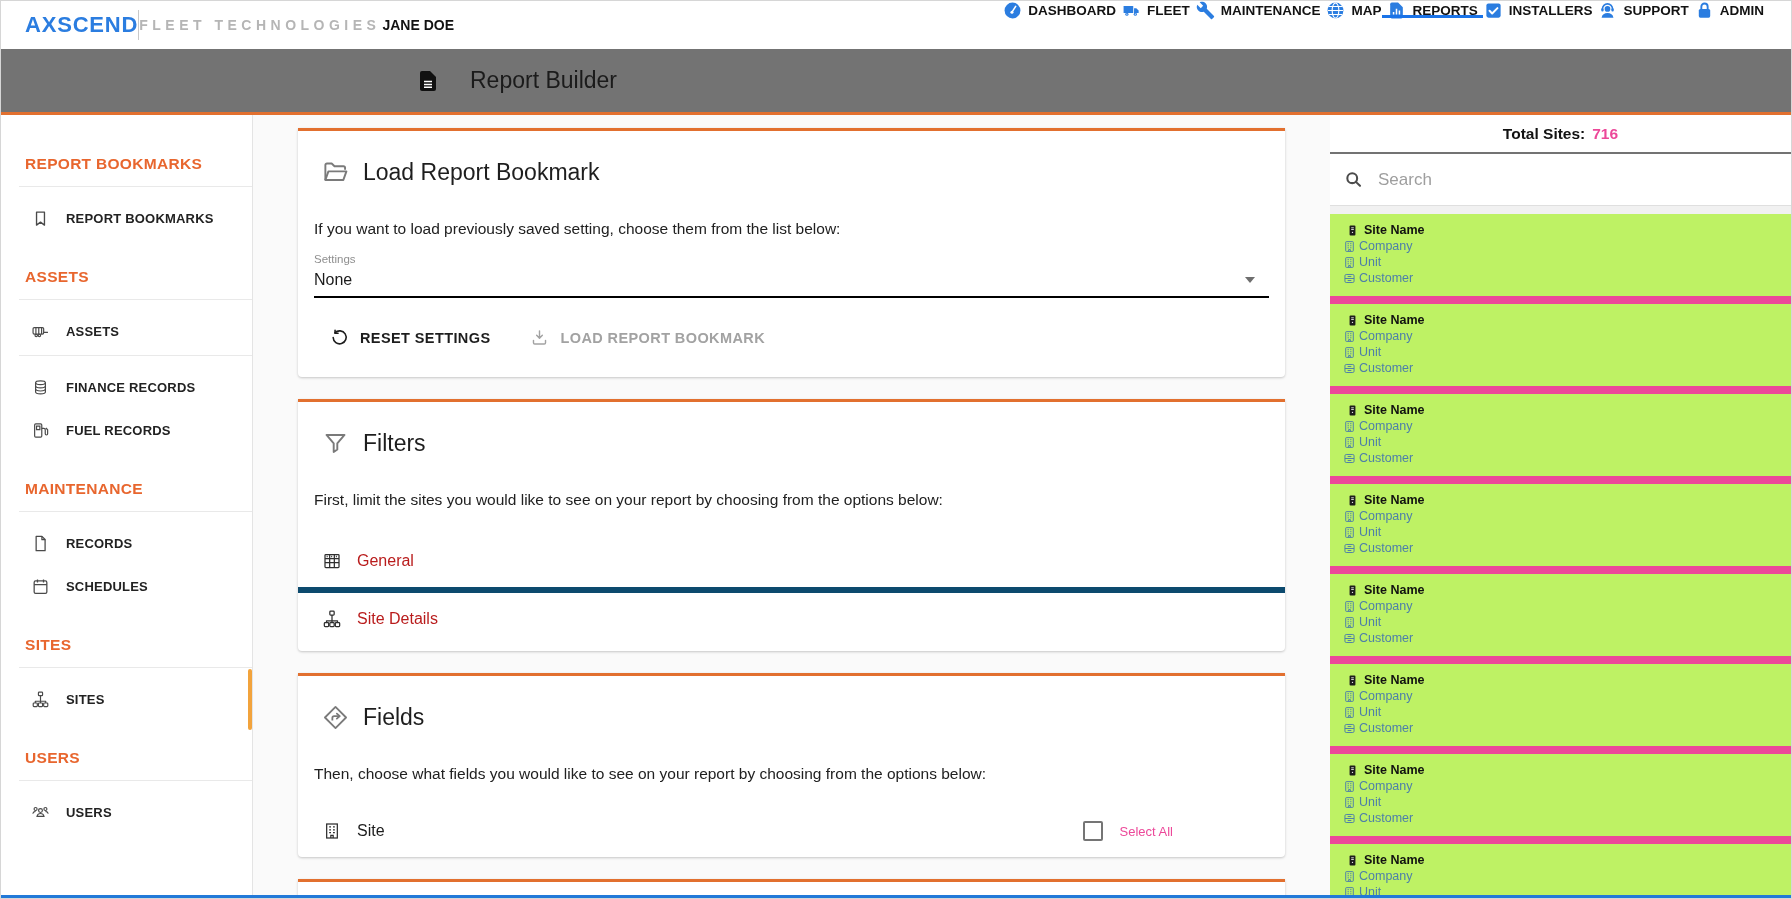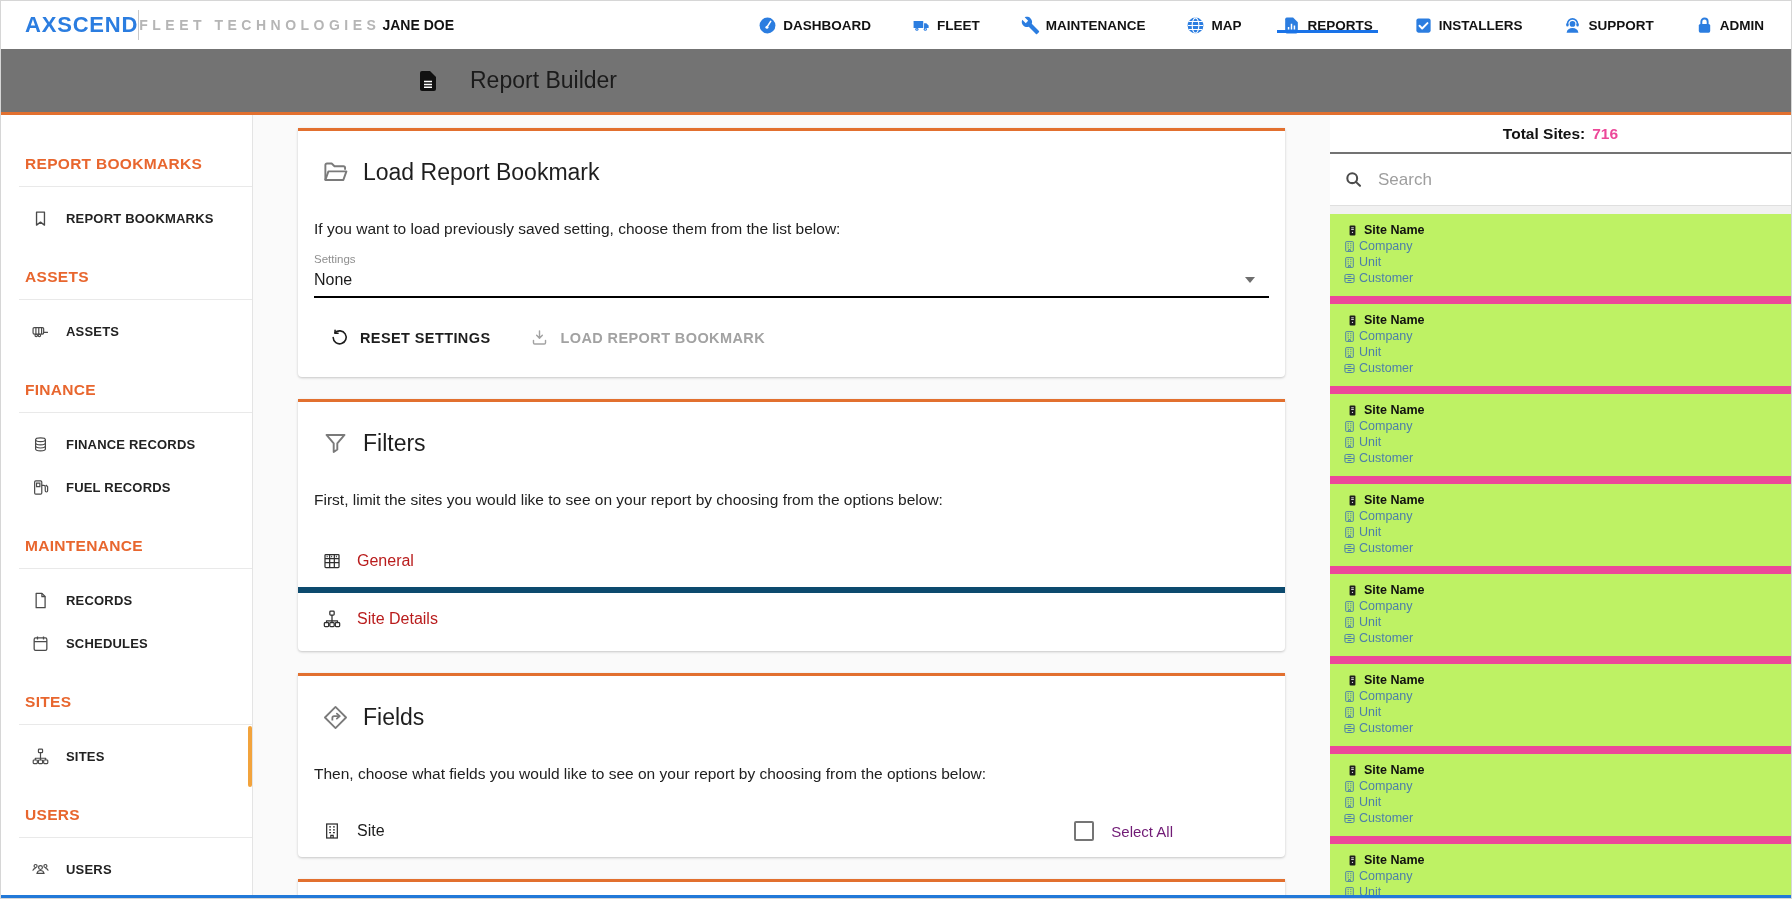--- a/index.html
+++ b/index.html
@@ -11,21 +11,21 @@
   .app { position: relative; width: 1792px; height: 899px; overflow: hidden; border: 1px solid #d6d6d6; background:#fff; }
 
   
   .header-top { height: 48px; display: flex; align-items: center; padding: 0 26px 0 24px; background: #fff; }
   .brand { display: flex; align-items: center; }
   .brand-name { color: #2b7de0; font-size: 22px; font-weight: 800; letter-spacing: .8px; }
   .brand-divider { width: 1px; height: 30px; background: #c9c9c9; }
   .brand-tagline { color: #b5b5b5; font-size: 14px; font-weight: 600; letter-spacing: 4.5px; }
   .brand-user { color: #121212; font-size: 14px; font-weight: 700; margin-left: 2px; }
 
-  .nav { margin-left: auto; display: flex; align-items: center; gap: 39px; height: 48px; }
+  .nav { margin-left: auto; display: flex; align-items: flex-start; gap: 4px; height: 48px; }
   .nav-item { position: relative; display: flex; align-items: center; gap: 6px; font-size: 13.5px; font-weight: 700; color: #121212; cursor: pointer; padding: 0 1px; }
   .nav-item svg { width: 19px; height: 19px; color: #2b7de0; flex: 0 0 auto; }
   .nav-item.active::after { content: ""; position: absolute; left: -4px; right: -4px; bottom: 2px; height: 3px; background: #1a73e8; }
 
   .header-sub { height: 63px; display: flex; align-items: center; gap: 30px; padding-left: 415px; background: #737373; }
   .header-sub svg { width: 24px; height: 24px; color: #111; }
   .page-title { font-size: 23px; color: #1b1b1b; }
 
   .orange-rule { height: 3px; background: #e2702f; }
 
@@ -65,21 +65,21 @@
   .acc-row { display: flex; align-items: center; gap: 15px; padding: 16px 24px; font-size: 16px; color: #b91c1c; cursor: pointer; }
   .acc-row + .acc-row { border-top: 6px solid #0c4a6e; }
   .acc-row svg { width: 20px; height: 20px; color: #2f2f2f; }
   .card-tail { height: 6px; }
 
   .field-row { display: flex; align-items: center; justify-content: space-between; margin-top: 24px; padding: 14px 20px 16px 24px; }
   .field-left { display: flex; align-items: center; gap: 15px; font-size: 16px; color: #1c1c1c; cursor: pointer; }
   .field-left svg { width: 20px; height: 20px; color: #2f2f2f; }
   .select-all { display: flex; align-items: center; gap: 17px; margin-right: 92px; cursor: pointer; }
   .checkbox { width: 20px; height: 20px; border: 2px solid #757575; border-radius: 2px; background: #fff; }
-  .select-all-label { font-size: 15px; color: #701a75; }
+  .select-all-label { font-size: 13px; color: #ec4899; }
 
   .card-download { min-height: 95px; }
   .card-download .card-head { padding-top: 30px; }
 
   
   .rightpanel { width: 461px; flex: 0 0 461px; background: #fff; display: flex; flex-direction: column; overflow: hidden; }
   .total-bar { height: 39px; flex: 0 0 39px; display: flex; align-items: center; justify-content: center; gap: 7px; font-size: 15.5px; font-weight: 700; color: #121212; border-bottom: 2px solid #737373; }
   .total-value { color: #ec4899; }
   .search-row { height: 52px; flex: 0 0 52px; display: flex; align-items: center; gap: 15px; padding: 0 14px; border-bottom: 1px solid #dfdfdf; }
   .search-row svg { width: 19px; height: 19px; color: #4c4c4c; flex: 0 0 auto; }
@@ -333,21 +333,20 @@
           <div class="side-item">
             <svg>
                 <use href="#i-trailer"></use>
               </svg>
             <span>ASSETS</span>
           </div>
         </div>
       </div>
 
       <div class="side-section">
-        <div class="side-heading">FINANCE</div>
         <div class="side-divider"></div>
         <div class="side-items">
           <div class="side-item">
             <svg>
                 <use href="#i-coins"></use>
               </svg>
             <span>FINANCE RECORDS</span>
           </div>
           <div class="side-item">
             <svg>

